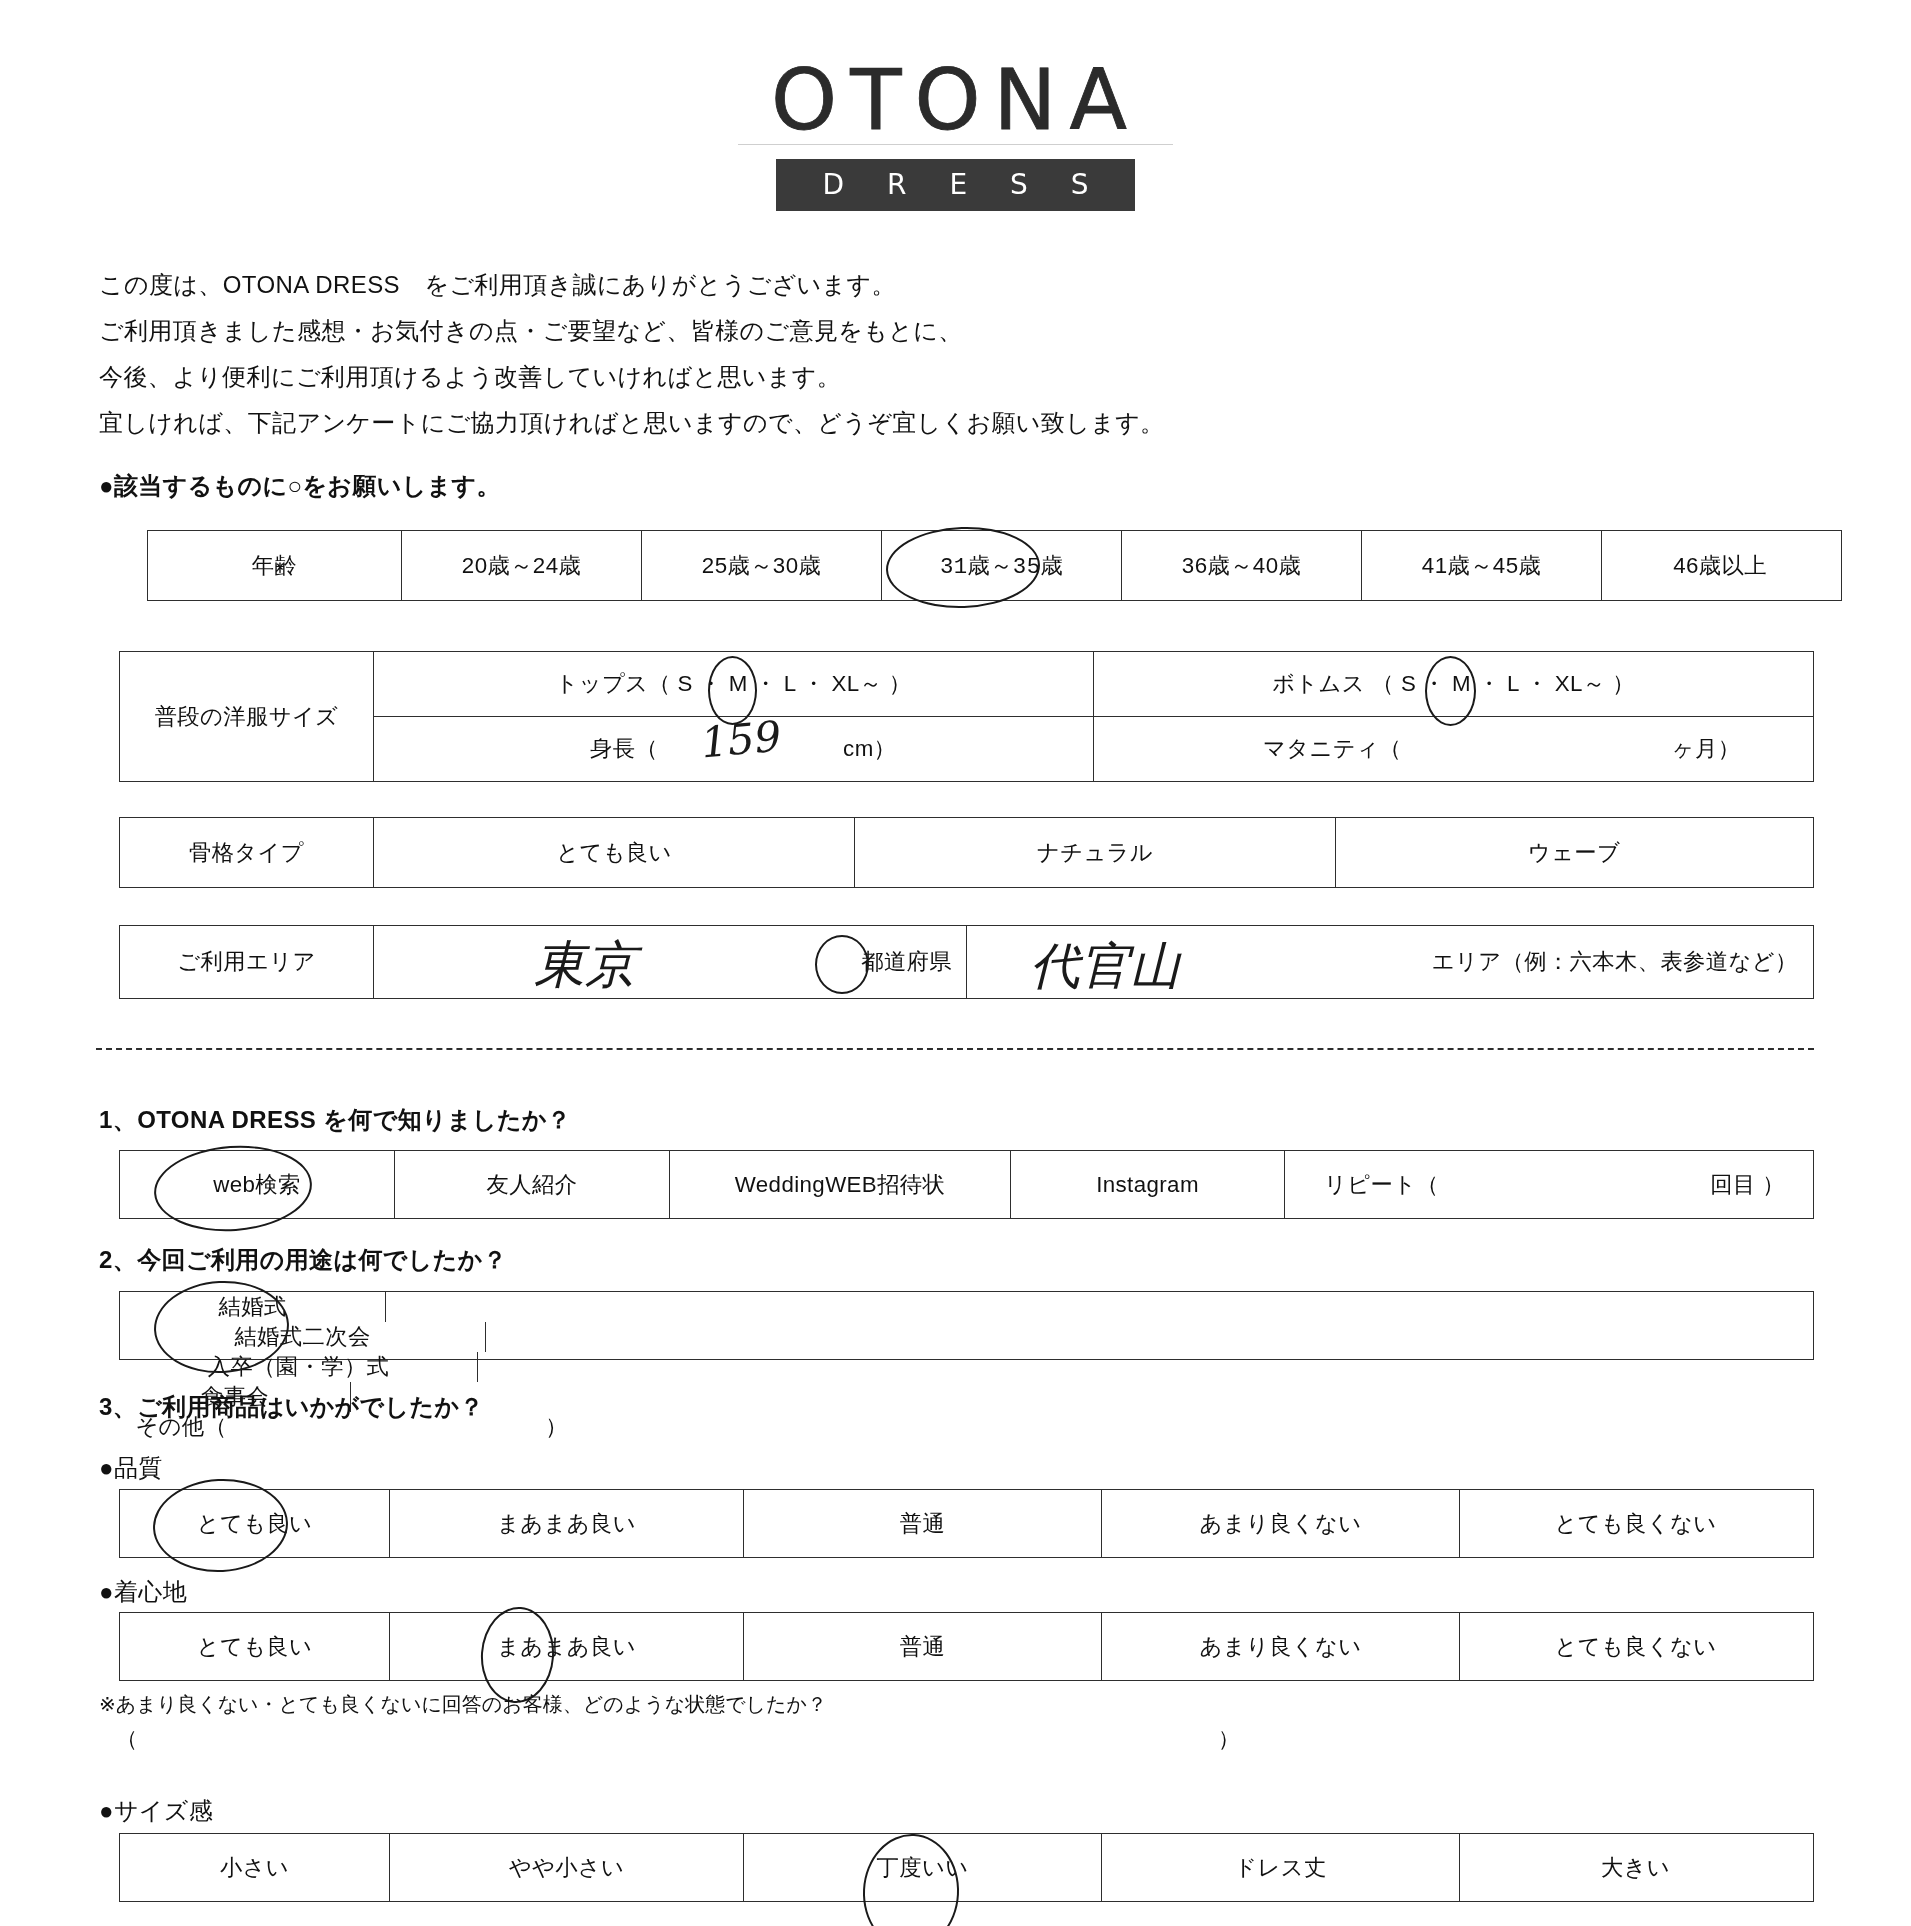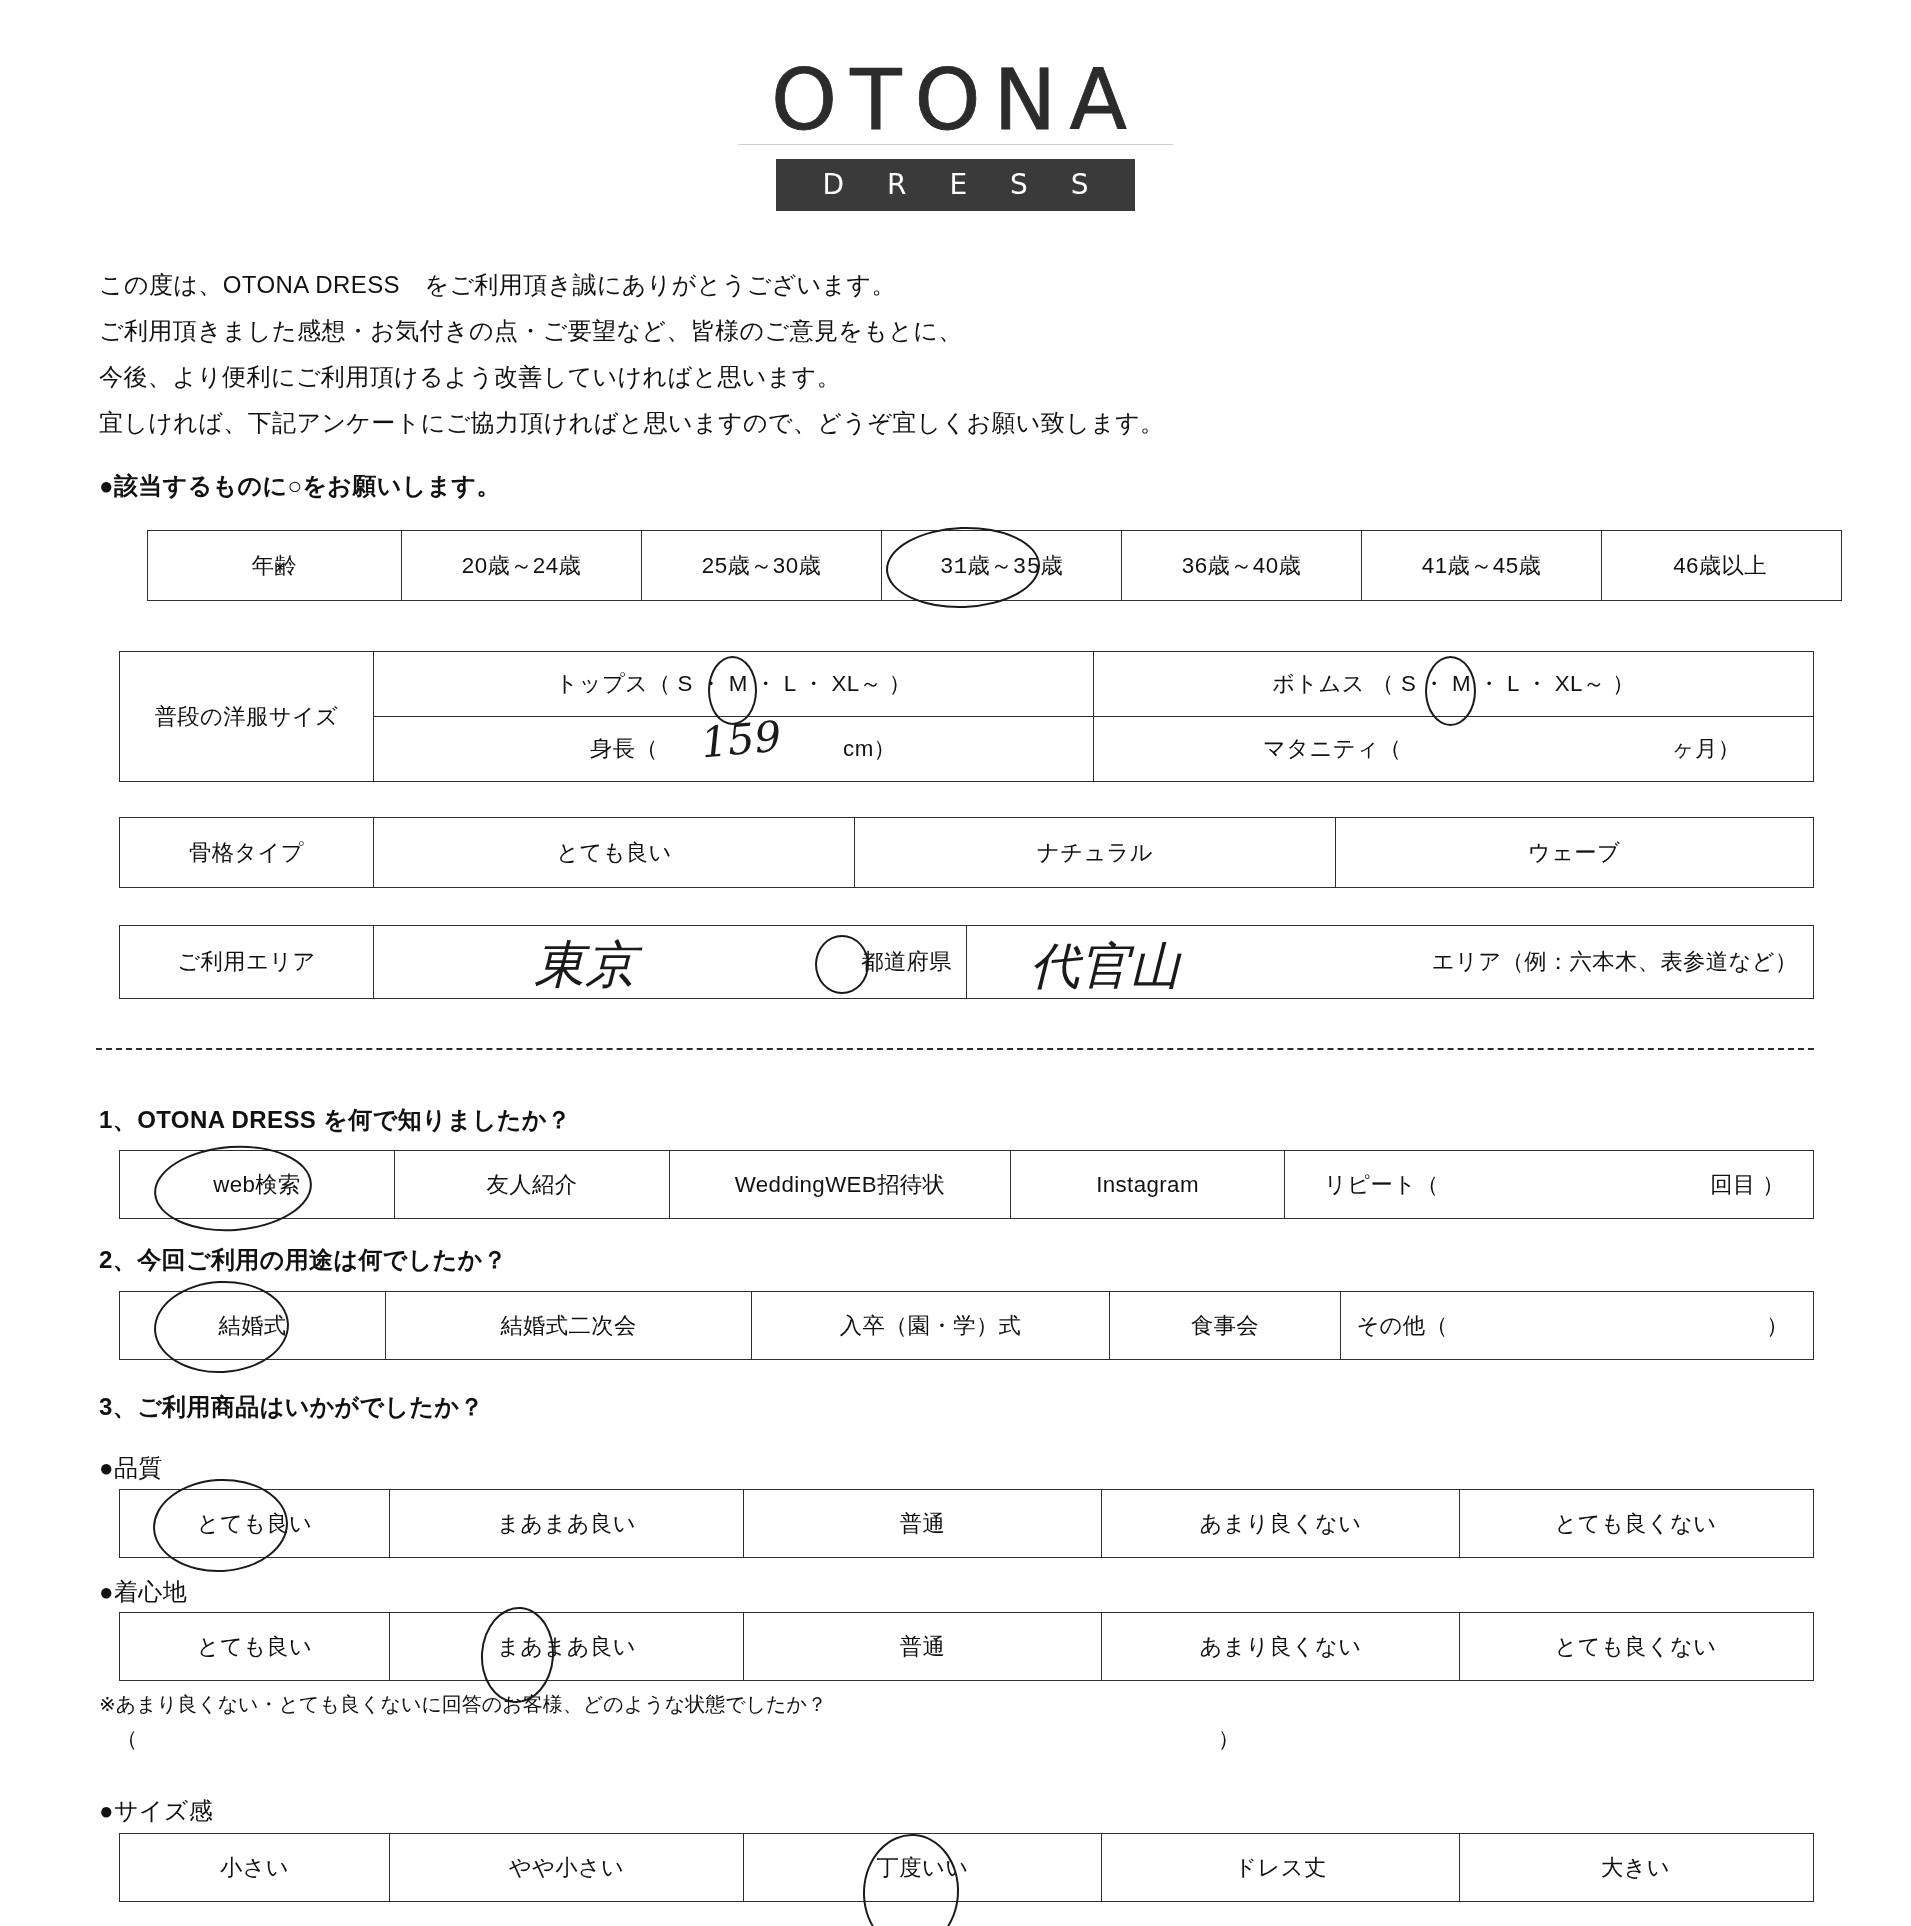--- a/index.html
+++ b/index.html
@@ -161,21 +161,21 @@
     <div class="cell" style="width:341px;">WeddingWEB招待状</div>
     <div class="cell" style="width:274px;">Instagram</div>
     <div class="cell" style="width:527px; justify-content:space-between; padding:0 27px 0 39px;">
       <span>リピート（</span>
       <span>回目 ）</span>
     </div>
   </div>
   <div class="circ" style="left:154px; top:1146px; width:154px; height:81px; transform:rotate(-4deg);"></div>
 
   <div class="heading" style="left:99px; top:1244px;">2、今回ご利用の用途は何でしたか？</div>
-  <div class="tbl" style="left:119px; top:1291px; width:1695px; height:69px;">
+  <div class="tbl" style="left:119px; top:1291px; width:1695px; height:69px;flex-direction:column;">
     <div class="cell" style="width:266px;">結婚式</div>
     <div class="cell" style="width:366px;">結婚式二次会</div>
     <div class="cell" style="width:358px;">入卒（園・学）式</div>
     <div class="cell" style="width:231px;">食事会</div>
     <div class="cell" style="width:471px; justify-content:space-between; padding:0 23px 0 15.4px;">
       <span>その他（</span>
       <span>）</span>
     </div>
   </div>
   <div class="circ" style="left:154px; top:1281px; width:131px; height:88px; transform:rotate(-3deg);"></div>

